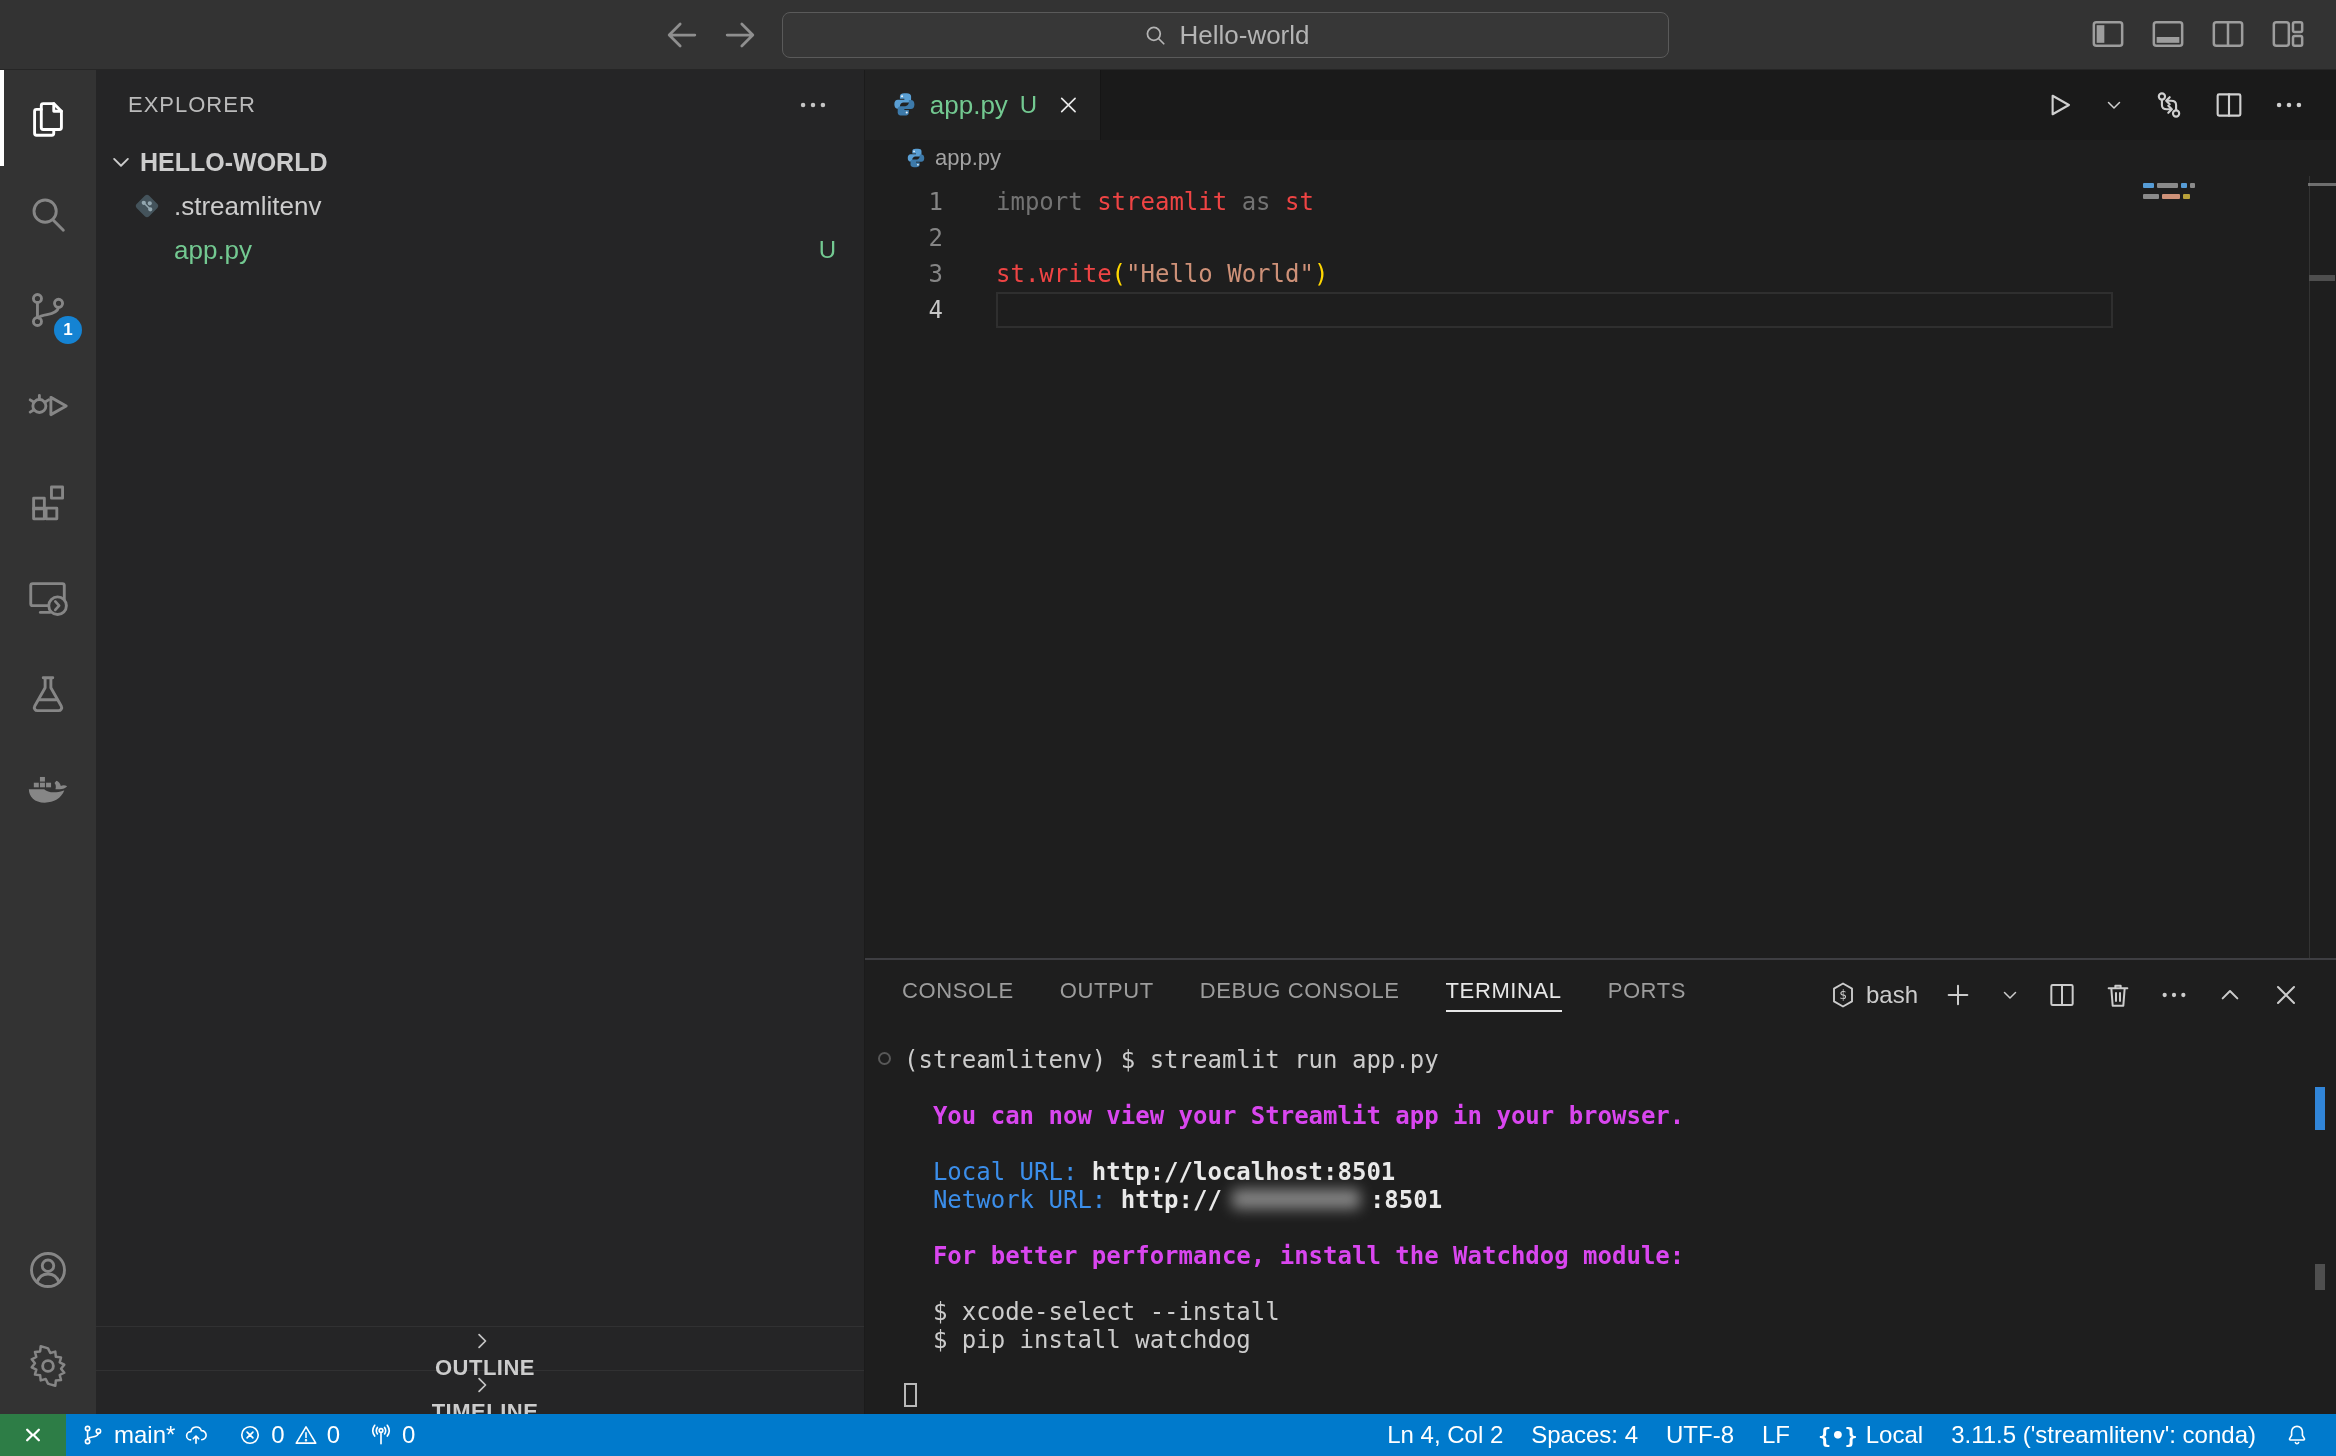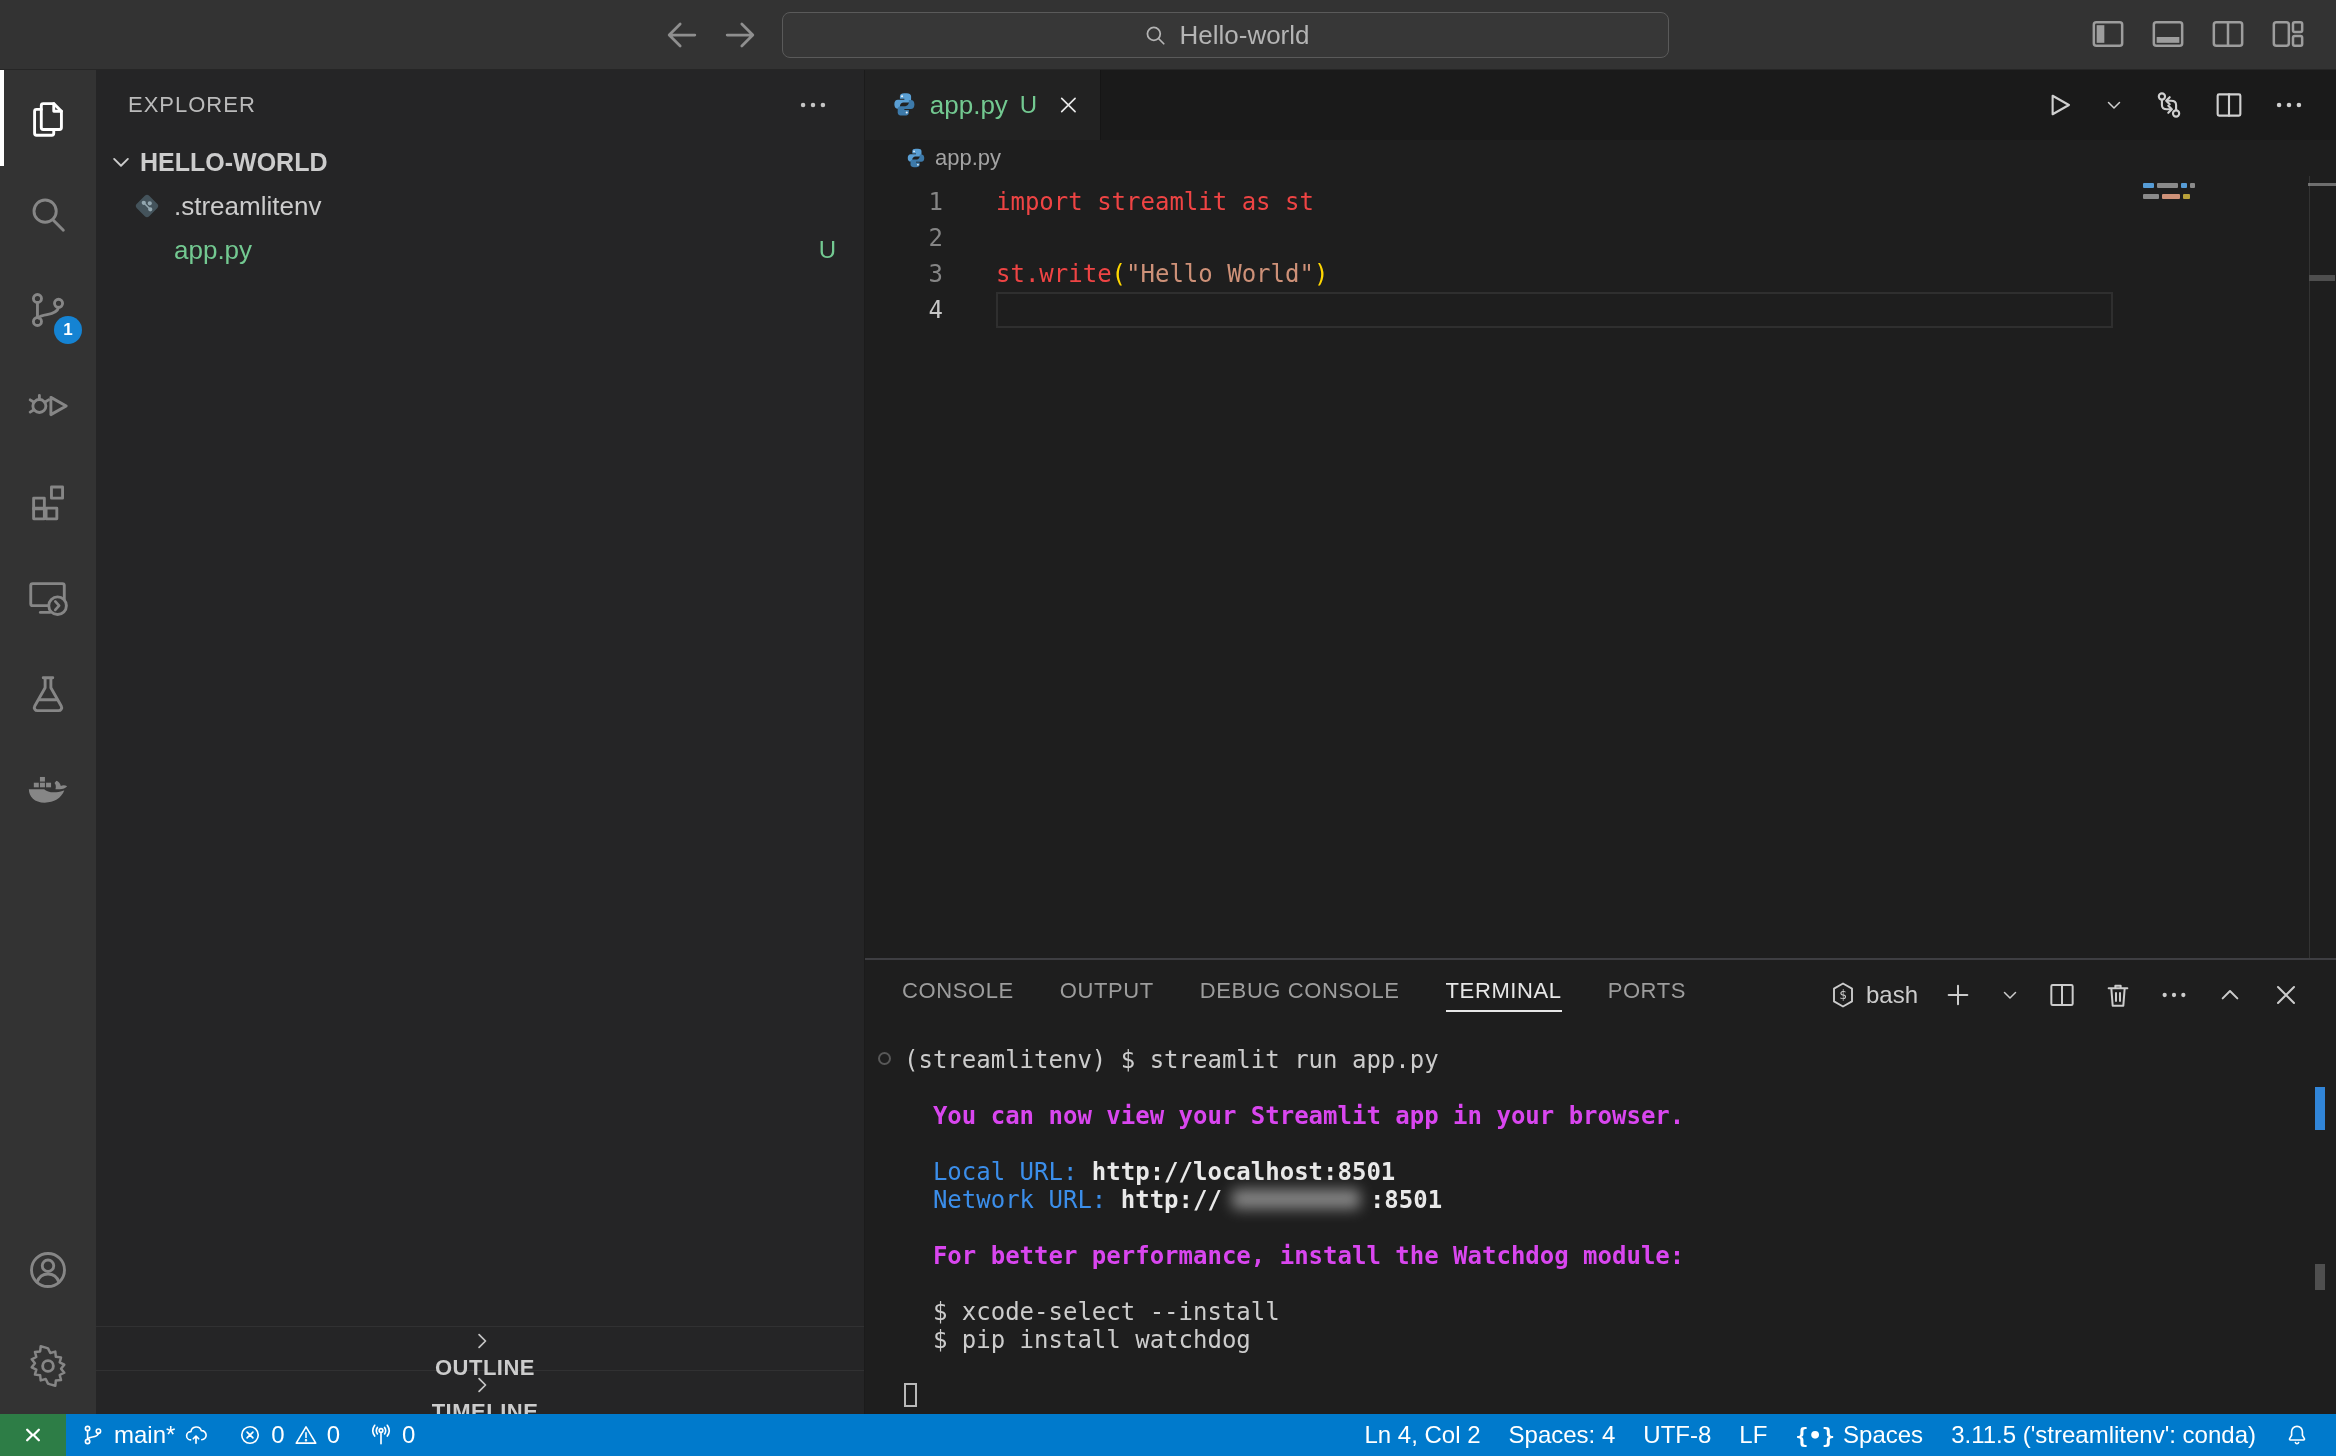--- a/index.html
+++ b/index.html
@@ -54,21 +54,21 @@
 
   .breadcrumb { height:36px; display:flex; align-items:center; padding-left:40px; gap:8px; color:#a3a3a3; font-size:22px; background:#1e1e1e; }
   .breadcrumb .ficon { width:22px; height:22px; }
 
   .editor-content { position:relative; flex:1; background:#1e1e1e; font-family:"DejaVu Sans Mono", monospace; font-size:24px; overflow:hidden; padding-top:8px; }
   .code-line { position:relative; height:36px; display:flex; align-items:center; white-space:pre; }
   .code-line .ln { width:78px; text-align:right; color:#858585; flex-shrink:0; font-size:24px; }
   .code-line.current .ln { color:#c6c6c6; }
   .code-line .codebody { padding-left:53px; }
   .current-box { position:absolute; left:131px; top:0; width:1117px; height:36px; border:2px solid #2f2f2f; pointer-events:none; }
-  .tok-kw { color:#ef4444;margin-top:48px; }
+  .tok-kw { color:#737373;margin-top:48px; }
   .tok-pl { color:#ef4444; }
   .tok-br { color:#ffd700; }
   .tok-st { color:#ce9178; }
 
   .minimap { position:absolute; left:1278px; top:7px; width:60px; }
   .mm-row { display:flex; gap:3px; margin-bottom:6px; }
   .mm-row i { display:block; height:5px; border-radius:1px; }
   .overview-ruler-border { position:absolute; left:1444px; top:0; width:1px; height:100%; background:rgba(70,70,70,0.55); }
   .ov-cursor-mark { position:absolute; right:0; top:7px; width:28px; height:3px; background:rgba(190,190,190,0.5); }
   .ov-thumb { position:absolute; right:1px; top:99px; width:26px; height:6px; background:#4e4e4e; }
@@ -577,21 +577,21 @@
         <span>Spaces: 4</span>
       </div>
       <div class="sb-item">
         <span>UTF-8</span>
       </div>
       <div class="sb-item">
         <span>LF</span>
       </div>
       <div class="sb-item">
         <span class="braces-glyph">{•}</span>
-        <span>Spaces</span>
+        <span>Local</span>
       </div>
       <div class="sb-item">
         <span>3.11.5 ('streamlitenv': conda)</span>
       </div>
       <div class="sb-item">
         <span class="icon">
             <svg viewBox="0 0 24 24" fill="none" stroke="currentColor" stroke-width="1.5" stroke-linecap="round" stroke-linejoin="round">
               <path d="M12 4a5 5 0 0 1 5 5v3.4l1.8 3a.8.8 0 0 1-.7 1.2H5.9a.8.8 0 0 1-.7-1.2l1.8-3V9a5 5 0 0 1 5-5z"></path>
               <path d="M10.5 19a1.6 1.6 0 0 0 3 0"></path>
             </svg>

